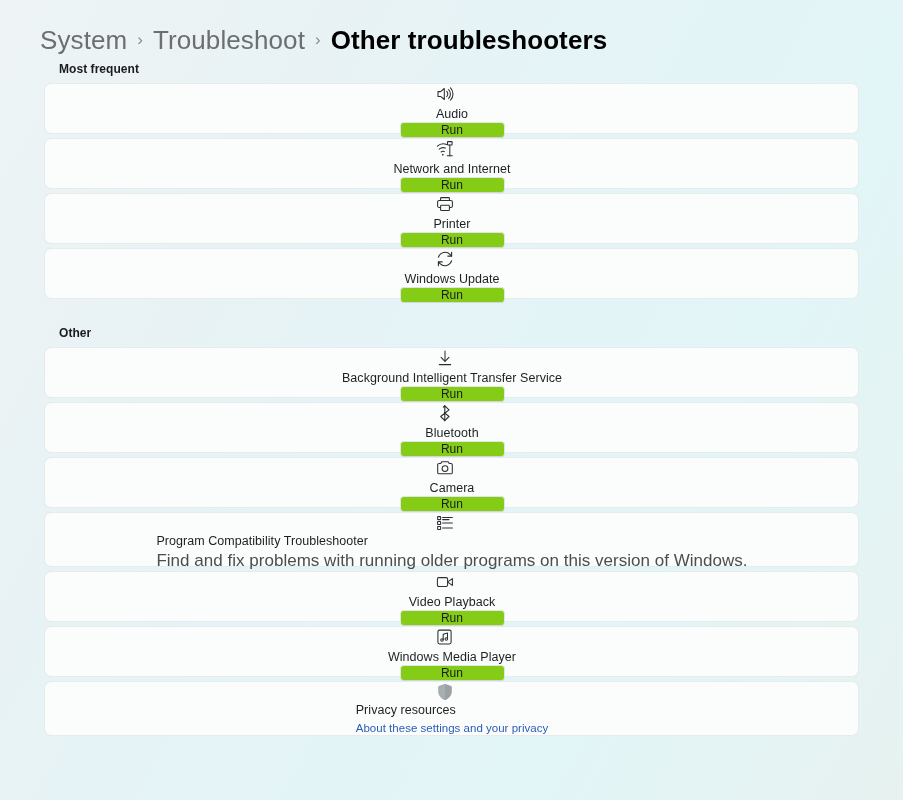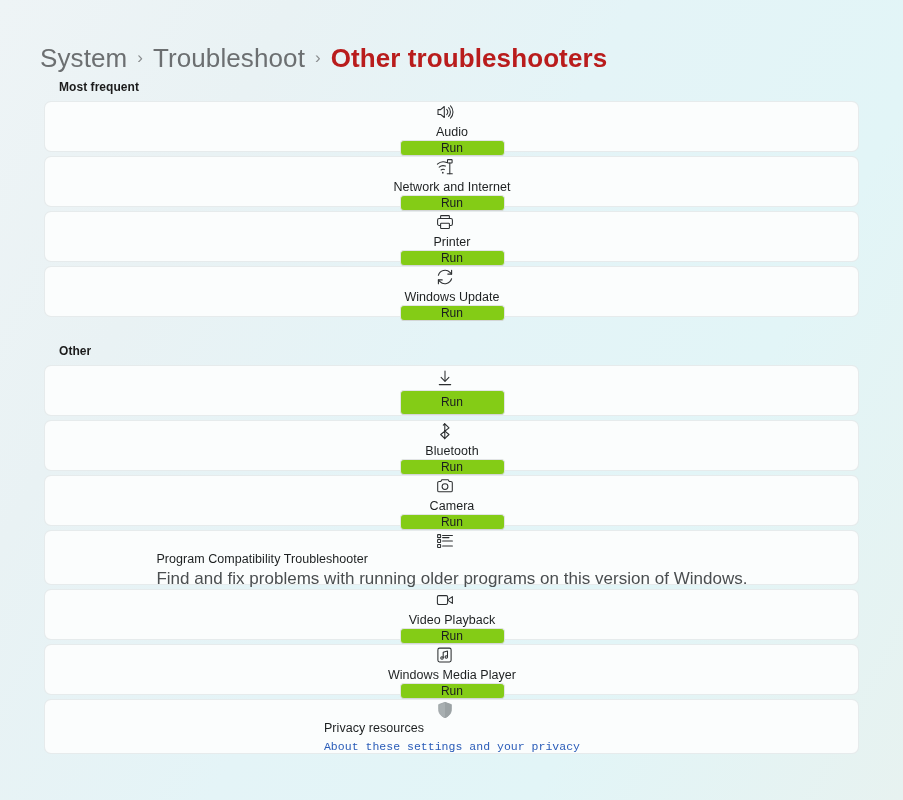--- a/index.html
+++ b/index.html
@@ -21,42 +21,42 @@
         #e7f2f0 100%);
     background-color: #e7f3f4;
     color: #1b1b1b;
     -webkit-font-smoothing: antialiased;
   }
 
   .page {
     width: 903px;
     height: 800px;
     position: relative;
-    padding: 18px 44px;
+    padding: 0 44px;
   }
 
   
   .breadcrumb {
     display: flex;
     align-items: center;
     gap: 9px;
     height: 62px;
     padding-top: 18px;
     margin-left: -4px;
   }
   .crumb {
     font-size: 26px;
     font-weight: 400;
     color: #6c6f71;
     letter-spacing: 0.1px;
     line-height: 1;
     white-space: nowrap;
   }
   .crumb.current {
-    color: #b91c1c;
+    color: #000000;
     font-weight: 600;
   }
   .crumb-sep {
     font-size: 17px;
     color: #8a8d8f;
     line-height: 1;
     padding: 0 1px;
     position: relative;
     top: -1px;
   }
@@ -116,21 +116,20 @@
   }
   .card-link {
     font-size: 11.5px;
     color: #2a5cb8;
     line-height: 1.35;
     margin-top: 2px;
     text-decoration: none;
     letter-spacing: 0.02px;
     display: inline-block;
     cursor: pointer;
-    font-family: Liberation Mono, monospace;
   }
 
   .run-button {
     width: 105px;
     min-width: 105px;
     height: 27px;
     border-radius: 4px;
     border: 1px solid #e2e4e5;
     border-bottom-color: #d3d6d7;
     background: #84cc16;
@@ -236,20 +235,23 @@
   <div class="card-group">
 
     <div class="card">
       <span class="card-icon">
         <svg width="20" height="20" viewBox="0 0 20 20" fill="none" stroke="currentColor" stroke-width="1.05">
           <path d="M10 2.9v10.2" stroke-linecap="round"></path>
           <path d="M6.1 9.4 10 13.3l3.9-3.9" stroke-linecap="round" stroke-linejoin="round"></path>
           <path d="M4.3 16.6h11.4" stroke-linecap="round"></path>
         </svg>
       </span>
+      <span class="card-text">
+        <span class="card-label">Background Intelligent Transfer Service</span>
+      </span>
       <button class="run-button">Run</button>
     </div>
 
     <div class="card">
       <span class="card-icon">
         <svg width="20" height="20" viewBox="0 0 20 20" fill="none" stroke="currentColor" stroke-width="1.1">
           <path d="M9.6 2.6 14 6.9l-8.3 6.6 4.1 4.1V2.6l-1.5 1.5" stroke-linecap="round" stroke-linejoin="round"></path>
           <path d="M9.9 10.1 14 13.5l-4.3 4.1" stroke-linecap="round" stroke-linejoin="round"></path>
         </svg>
       </span>

